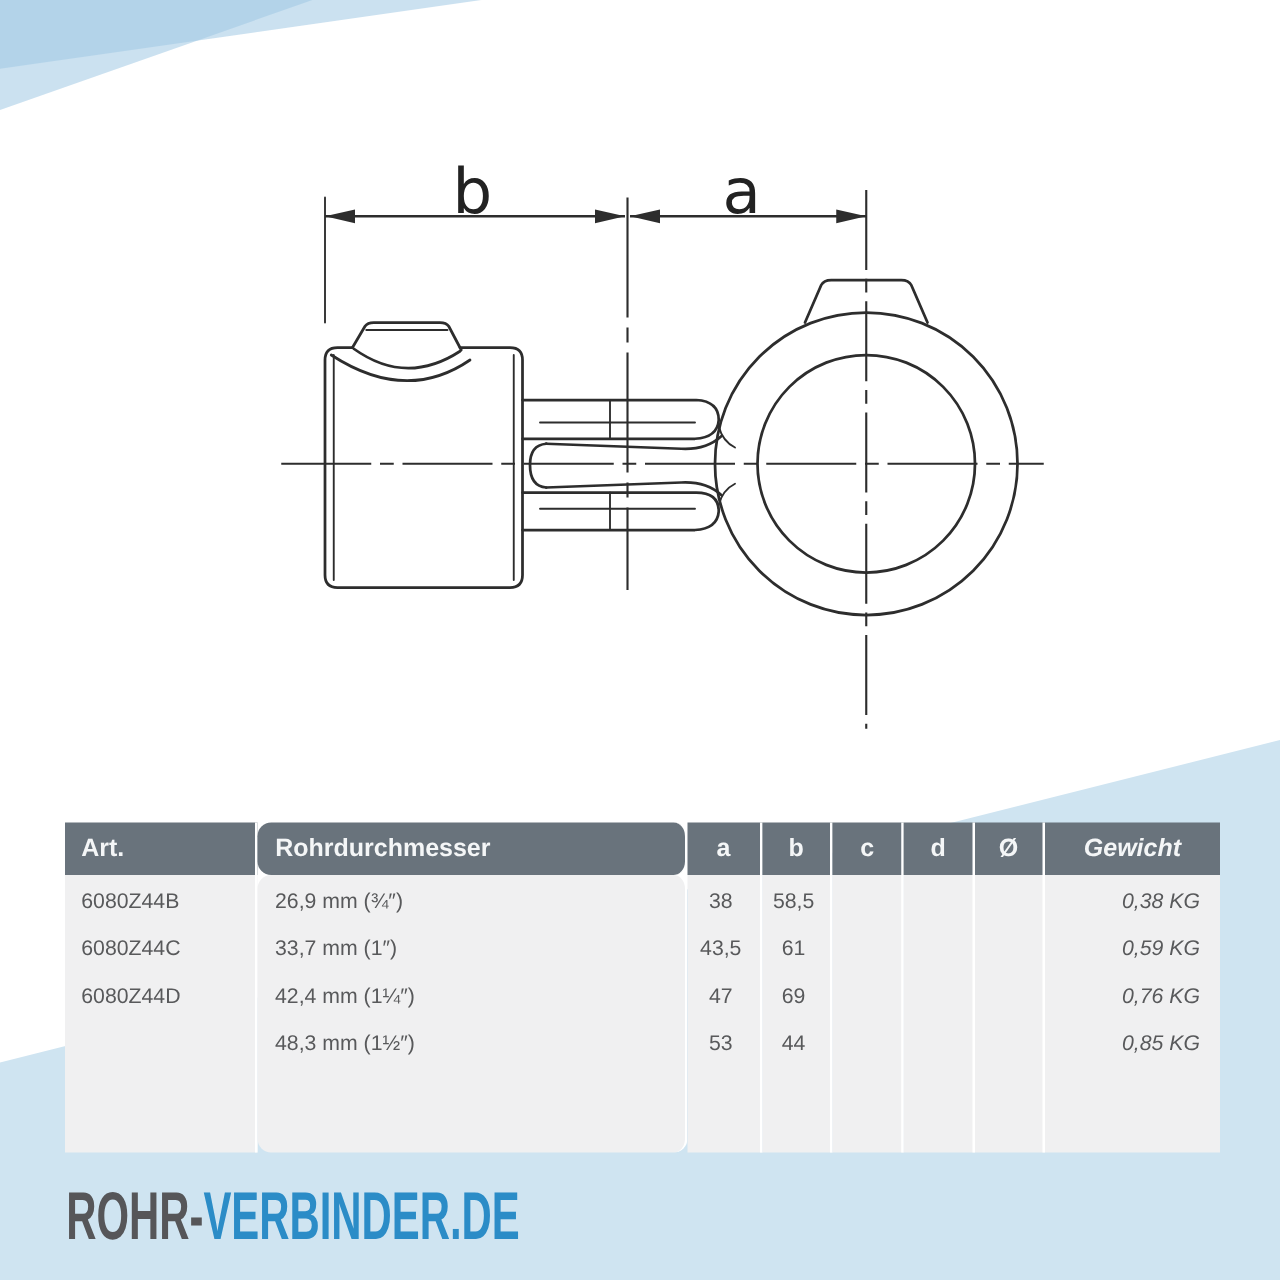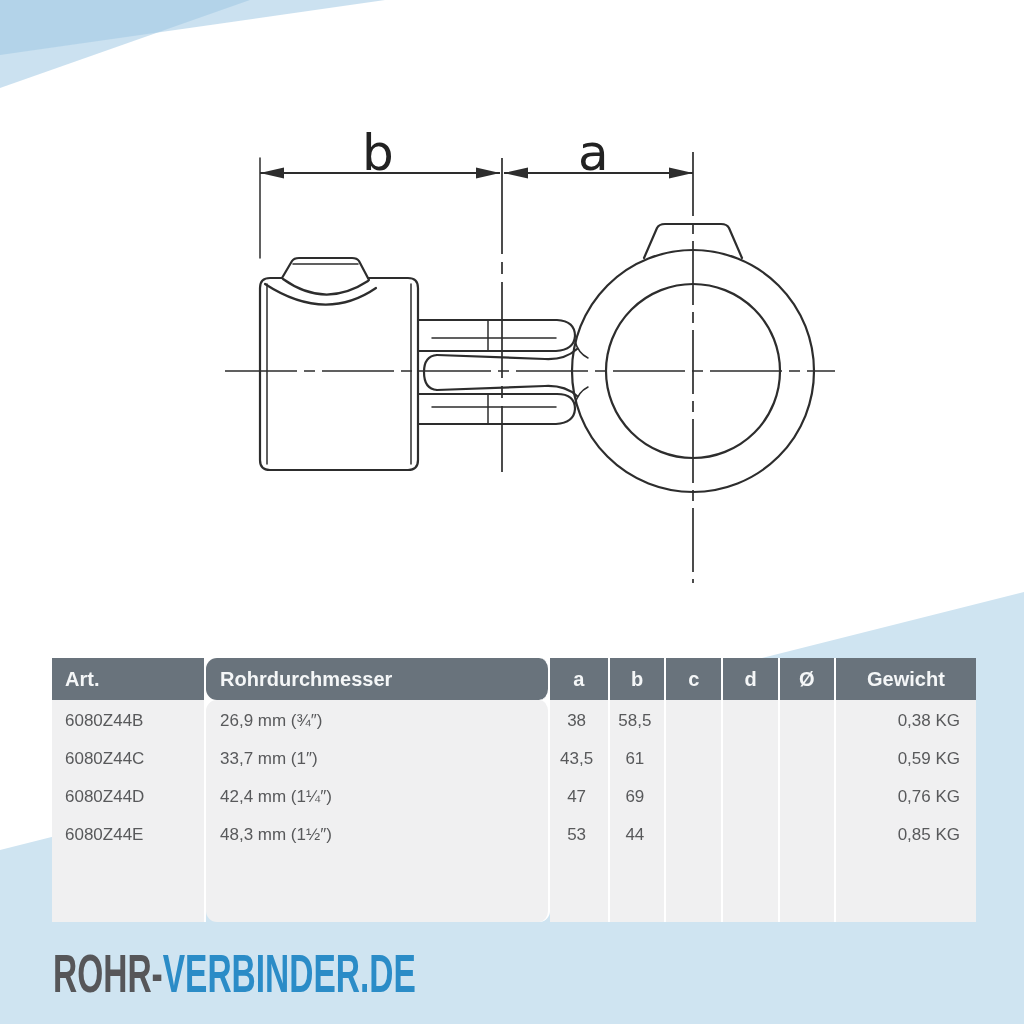--- a/index.html
+++ b/index.html
@@ -24,21 +24,21 @@
     padding-top:2px;
   }
   .col:last-child{border-right:none;}
   .cell{
     height:38px;line-height:38px;font-size:17px;color:#58595b;
     overflow:hidden;white-space:nowrap;
   }
   .w-art{width:156px;}  .w-size{width:348px;border-radius:11px;}
   .w-a{width:61px;}     .w-b{width:57px;}
   .w-c{width:58px;}     .w-d{width:57px;}
-  .w-o{width:57px;}     .w-wt{width:142px;}
+  .w-o{width:57px;}     .w-wt{width:142px;font-style:italic;}
   .al{padding-left:13px;text-align:left;}
   .al2{padding-left:14px;text-align:left;}
   .ac{text-align:center;}
   .ar{padding-right:4px;text-align:center;}
   .arw{padding-right:16px;text-align:right;}
 
   
   .logo{
     position:absolute;left:53px;top:948px;height:50px;
     font-weight:700;font-size:54px;line-height:50px;letter-spacing:0px;
@@ -139,21 +139,20 @@
       <div class="th w-c ac">c</div>
       <div class="th w-d ac">d</div>
       <div class="th w-o ac">Ø</div>
       <div class="th w-wt ac">Gewicht</div>
     </div>
     <div class="tbody">
       <div class="col w-art">
         <div class="cell al">6080Z44B</div>
         <div class="cell al">6080Z44C</div>
         <div class="cell al">6080Z44D</div>
-        <div class="cell al">6080Z44E</div>
       </div>
       <div class="col w-size">
         <div class="cell al2">26,9 mm (¾″)</div>
         <div class="cell al2">33,7 mm (1″)</div>
         <div class="cell al2">42,4 mm (1¼″)</div>
         <div class="cell al2">48,3 mm (1½″)</div>
       </div>
       <div class="col w-a">
         <div class="cell ar">38</div>
         <div class="cell ar">43,5</div>

